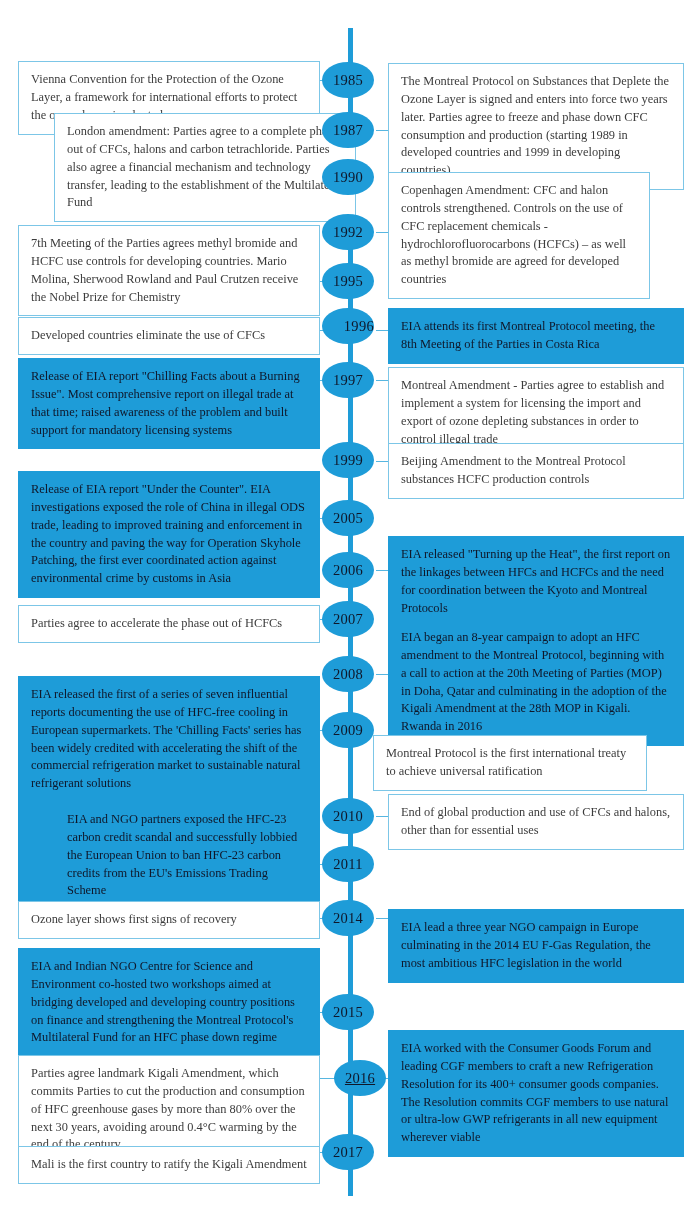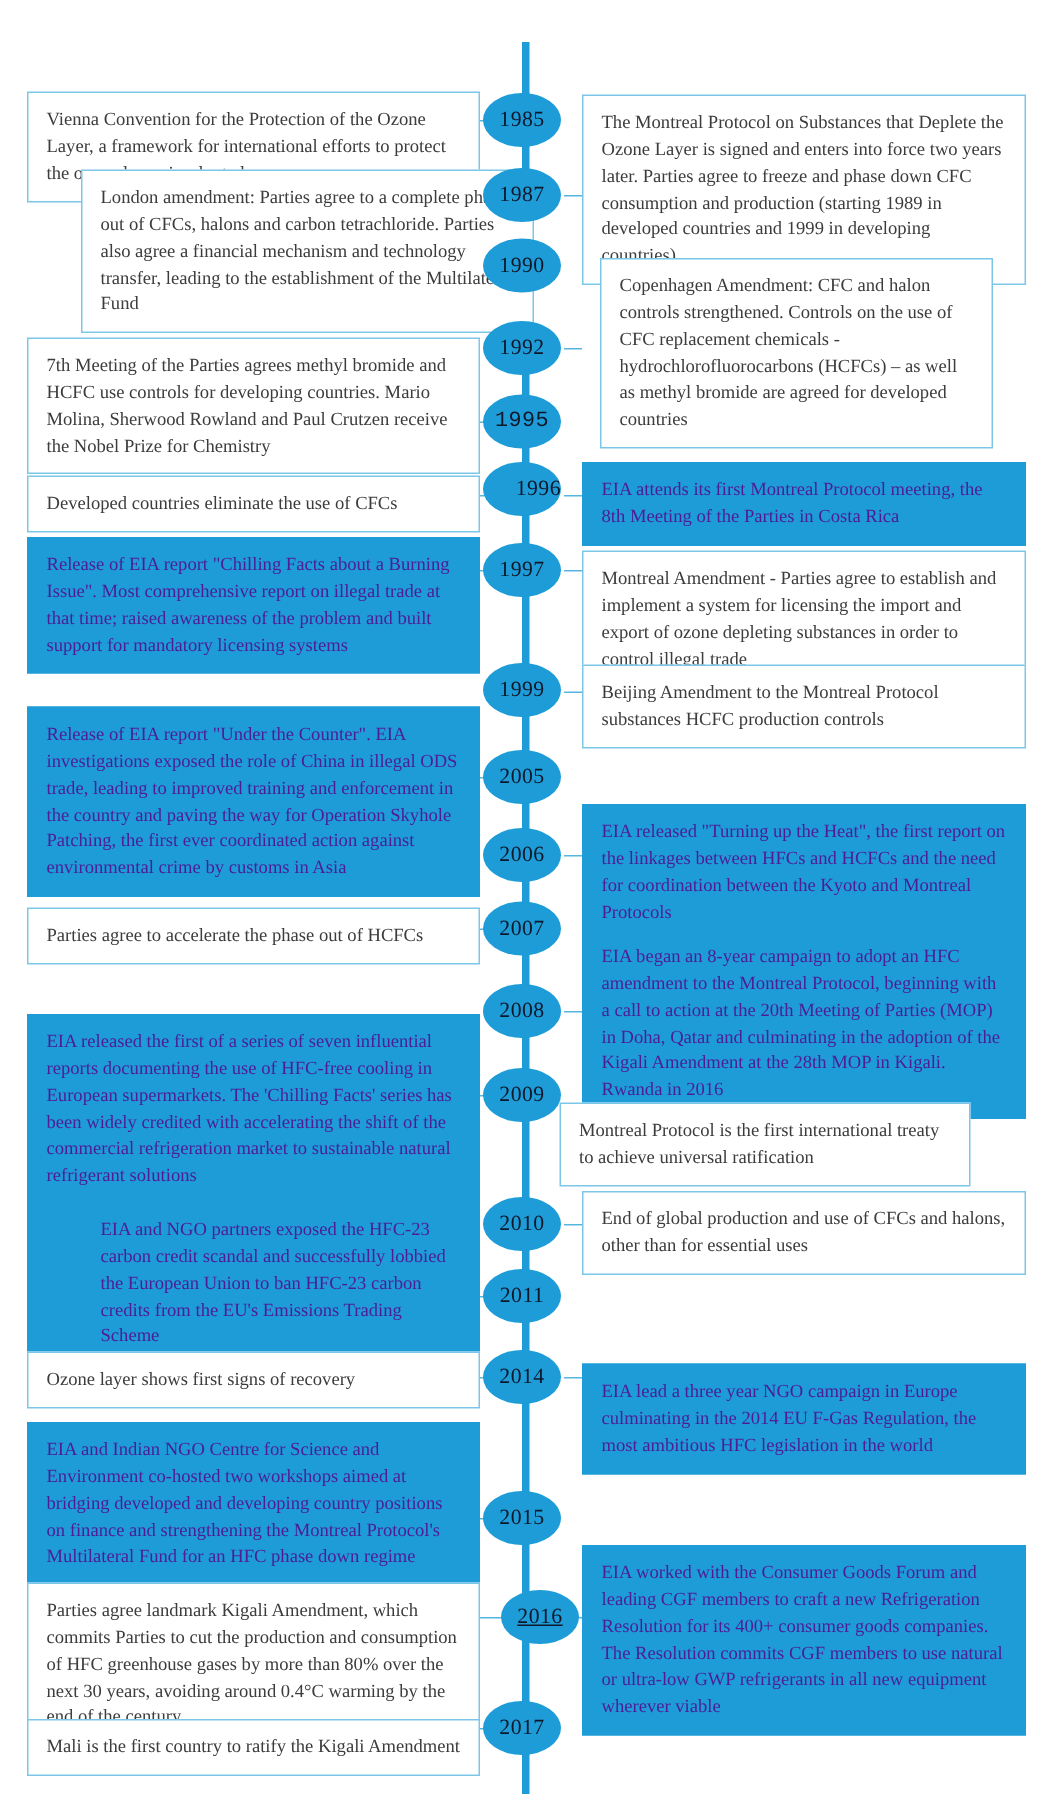--- a/index.html
+++ b/index.html
@@ -57,21 +57,21 @@
     z-index: 3;
   }
   .event-box.outline {
     background: #ffffff;
     border: 1.3px solid #7cc6e7;
     color: #3c3c3c;
   }
   .event-box.filled {
     background: #1e9cd8;
     border: 1.3px solid #1e9cd8;
-    color: #4c1d95;
+    color: #0f172a;
   }
   .event-box p {
     margin: 0;
   }
 </style>
 </head>
 <body>
 
 <div id="timeline-root">
 
@@ -106,21 +106,21 @@
   <div id="boxes-layer">
       <div class="event-box outline" style="left: 18px; top: 61px; width: 302px;">
         <p>Vienna Convention for the Protection of the Ozone Layer, a framework for international efforts to protect the ozone layer, is adopted</p>
       </div>
       <div class="event-box outline" style="left: 388px; top: 63px; width: 296px;">
         <p>The Montreal Protocol on Substances that Deplete the Ozone Layer is signed and enters into force two years later. Parties agree to freeze and phase down CFC consumption and production (starting 1989 in developed countries and 1999 in developing countries)</p>
       </div>
       <div class="event-box outline" style="left: 18px; top: 113px; width: 302px; margin-left: 36px;">
         <p>London amendment: Parties agree to a complete phase-out of CFCs, halons and carbon tetrachloride. Parties also agree a financial mechanism and technology transfer, leading to the establishment of the Multilateral Fund</p>
       </div>
-      <div class="event-box outline" style="left: 400px; top: 172px; width: 262px;">
+      <div class="event-box outline" style="left: 388px; top: 172px; width: 262px;">
         <p>Copenhagen Amendment: CFC and halon controls strengthened. Controls on the use of CFC replacement chemicals - hydrochlorofluorocarbons (HCFCs) – as well as methyl bromide are agreed for developed countries</p>
       </div>
       <div class="event-box outline" style="left: 18px; top: 225px; width: 302px;">
         <p>7th Meeting of the Parties agrees methyl bromide and HCFC use controls for developing countries. Mario Molina, Sherwood Rowland and Paul Crutzen receive the Nobel Prize for Chemistry</p>
       </div>
       <div class="event-box outline" style="left: 18px; top: 317px; width: 302px;">
         <p>Developed countries eliminate the use of CFCs</p>
       </div>
       <div class="event-box filled" style="left: 388px; top: 308px; width: 296px;">
         <p>EIA attends its first Montreal Protocol meeting, the 8th Meeting of the Parties in Costa Rica</p>
@@ -175,21 +175,21 @@
       </div>
       <div class="event-box outline" style="left: 18px; top: 1146px; width: 302px;">
         <p>Mali is the first country to ratify the Kigali Amendment</p>
       </div>
     </div>
   <div id="years-layer">
       <div class="year-node" style="left: 348px; transform: translateX(-50%); top: 62px;">1985</div>
       <div class="year-node" style="left: 348px; transform: translateX(-50%); top: 112px;">1987</div>
       <div class="year-node" style="left: 348px; transform: translateX(-50%); top: 159px;">1990</div>
       <div class="year-node" style="left: 348px; transform: translateX(-50%); top: 214px;">1992</div>
-      <div class="year-node" style="left: 348px; transform: translateX(-50%); top: 263px; font-family: Liberation Mono, monospace;">1995</div>
+      <div class="year-node" style="left: 348px; transform: translateX(-50%); top: 263px;">1995</div>
       <div class="year-node" style="left: 348px; transform: translateX(-50%); top: 308px; text-align: right;">1996</div>
       <div class="year-node" style="left: 348px; transform: translateX(-50%); top: 362px;">1997</div>
       <div class="year-node" style="left: 348px; transform: translateX(-50%); top: 442px;">1999</div>
       <div class="year-node" style="left: 348px; transform: translateX(-50%); top: 500px;">2005</div>
       <div class="year-node" style="left: 348px; transform: translateX(-50%); top: 552px;">2006</div>
       <div class="year-node" style="left: 348px; transform: translateX(-50%); top: 601px;">2007</div>
       <div class="year-node" style="left: 348px; transform: translateX(-50%); top: 656px;">2008</div>
       <div class="year-node" style="left: 348px; transform: translateX(-50%); top: 712px;">2009</div>
       <div class="year-node" style="left: 348px; transform: translateX(-50%); top: 798px;">2010</div>
       <div class="year-node" style="left: 348px; transform: translateX(-50%); top: 846px;">2011</div>

